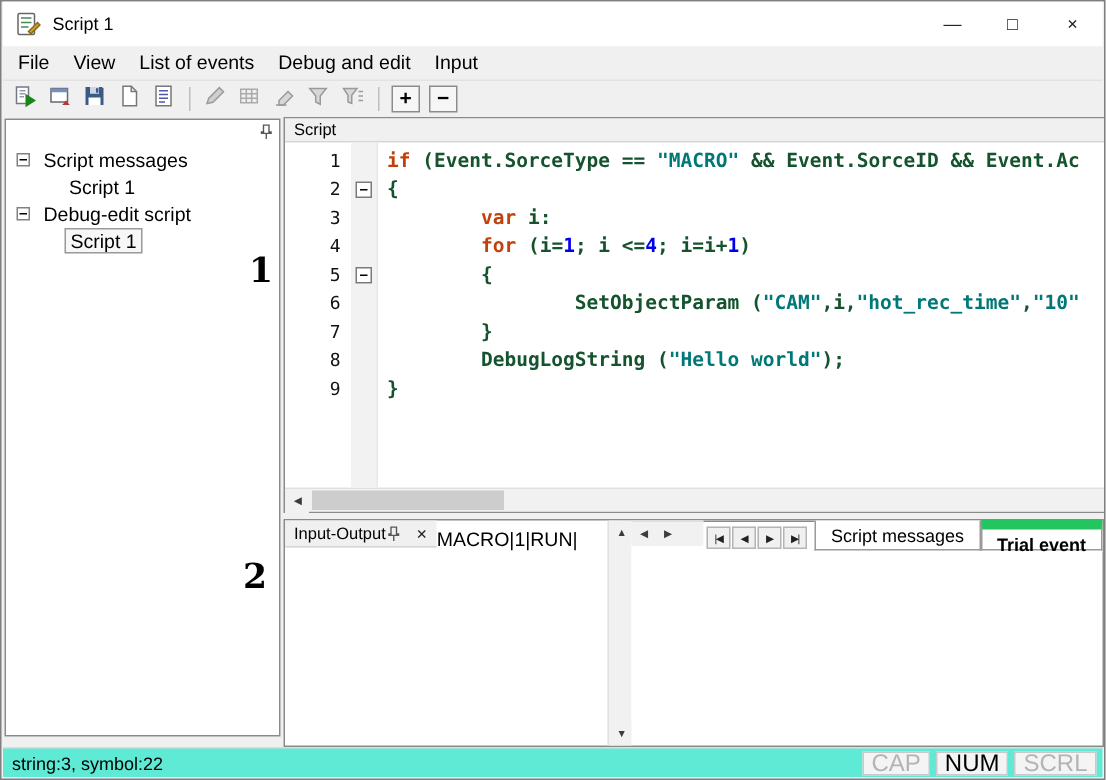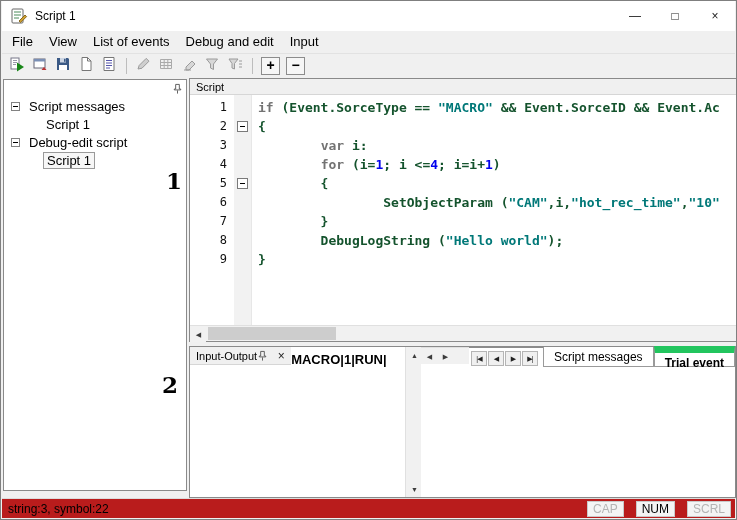--- a/index.html
+++ b/index.html
@@ -43,21 +43,21 @@
   .code-main{flex:1;display:flex;overflow:hidden}
   .code-body{position:relative;flex:1;overflow:hidden;background:#fff}
   .fold-bg{position:absolute;left:44px;top:0;bottom:0;width:18px;background:#f2f2f2;border-right:1px solid #e7e7e7}
   .code-rows{position:relative;padding-top:3px}
   .code-row{display:flex;height:19px}
   .ln{width:44px;flex:0 0 auto;text-align:right;padding-right:7px;font-family:"DejaVu Sans Mono",monospace;font-size:12px;line-height:19px;color:#111}
   .fold{width:18px;flex:0 0 auto;position:relative}
   .fold-box{position:absolute;left:3px;top:4px;width:11px;height:11px;border:1px solid #7a7a7a;background:#fff}
   .fold-box::after{content:"";position:absolute;left:2px;top:4px;width:5px;height:1px;background:#000}
   .code-text{flex:1;overflow:hidden;white-space:pre;font-family:"DejaVu Sans Mono",monospace;font-weight:bold;font-size:13px;line-height:19px;padding-left:6px}
-  .tok-kw{color:#737373}
+  .tok-kw{color:#c2410c}
   .tok-str{color:#007878}
   .tok-nb{color:#0000ee}
   .tok-pl{color:#14532d}
 
   
   .vscroll{width:16px;flex:0 0 auto;background:#f1f1f1;display:flex;flex-direction:column;border-left:1px solid #e0e0e0}
   .sb-btn{width:16px;height:16px;flex:0 0 auto;display:flex;align-items:center;justify-content:center;background:#f1f1f1;color:#3c3c3c}
   .sb-glyph{font-size:7px;line-height:1;letter-spacing:-1px}
   .sb-track{flex:1;position:relative}
   .hscroll-row{height:16px;flex:0 0 auto;display:flex;background:#f1f1f1;border-top:1px solid #e0e0e0}
@@ -67,32 +67,32 @@
   
   .splitter{position:absolute;left:188px;top:341px;width:547px;height:4px;background:#f0f0f0}
 
   
   .io-panel{position:absolute;left:188px;top:345px;width:547px;height:152px;background:#fff;border:1px solid #8a8a8a;display:flex;}
   .io-header{height:18px;background:#f0f0f0;border-bottom:1px solid #d6d6d6;display:flex;align-items:center;padding:0 4px 0 6px;font-size:11px}
   .io-header .spacer{flex:1}
   .io-pin{width:12px;height:12px;margin-right:6px}
   .io-close{font-size:12px;color:#222;width:12px;text-align:center;line-height:12px}
   .io-body{flex:1;display:flex;overflow:hidden}
-  .io-content{flex:1;padding:5px 0;font-size:13px;font-weight:bold;color:#000;white-space:pre}
+  .io-content{flex:1;padding:5px 0;font-size:13px;font-weight:normal;color:#000;white-space:pre}
   .io-tabrow{position:relative;height:21px;flex:0 0 auto;background:#fff;display:flex;align-items:stretch}
   .io-tabrow::before{content:"";position:absolute;left:0;top:0;right:0;height:1px;background:#8a8a8a}
   .nav-group{display:flex;align-items:center;padding:2px 4px 0 2px}
   .nav-btn{width:16px;height:15px;border:1px solid #b5b5b5;background:#f0f0f0;font-size:7px;display:flex;align-items:center;justify-content:center;margin-right:1px;color:#222;letter-spacing:-1px}
   .tab{position:relative;padding:3px 10px 0 10px;font-size:12px;border:1px solid #9a9a9a;border-top:none;background:#fff;height:20px}
   .tab.active{font-weight:bold;top:-1px;height:21px;border-top:7px solid #22c55e}
 
   
-  .statusbar{position:absolute;left:1px;right:1px;bottom:1px;height:20px;background:#b91c1c;display:flex;align-items:center;font-size:12px;padding:0 4px 0 6px;border-top:1px solid #dcdcdc}
+  .statusbar{position:absolute;left:1px;right:1px;bottom:1px;height:20px;background:#5eead4;display:flex;align-items:center;font-size:12px;padding:0 4px 0 6px;border-top:1px solid #dcdcdc}
   .status-text{flex:1;color:#000}
-  .indicator{border:1px solid #c9c9c9;background:#f4f4f4;height:16px;line-height:15px;font-size:12px;padding:0 5px;margin-left:12px;color:#b4b4b4;min-width:30px;text-align:center}
+  .indicator{border:1px solid #c9c9c9;background:#f4f4f4;height:16px;line-height:15px;font-size:16px;padding:0 5px;margin-left:4px;color:#b4b4b4;min-width:30px;text-align:center}
   .indicator.active{color:#000}
 
   
   .annotation{position:absolute;font-family:"DejaVu Serif",serif;font-weight:bold;font-size:23px;color:#000;z-index:20}
   .annotation.a1{left:165px;top:166px}
   .annotation.a2{left:161px;top:370px}
 
   .pin-svg{width:11px;height:12px}
 </style>
 </head>

